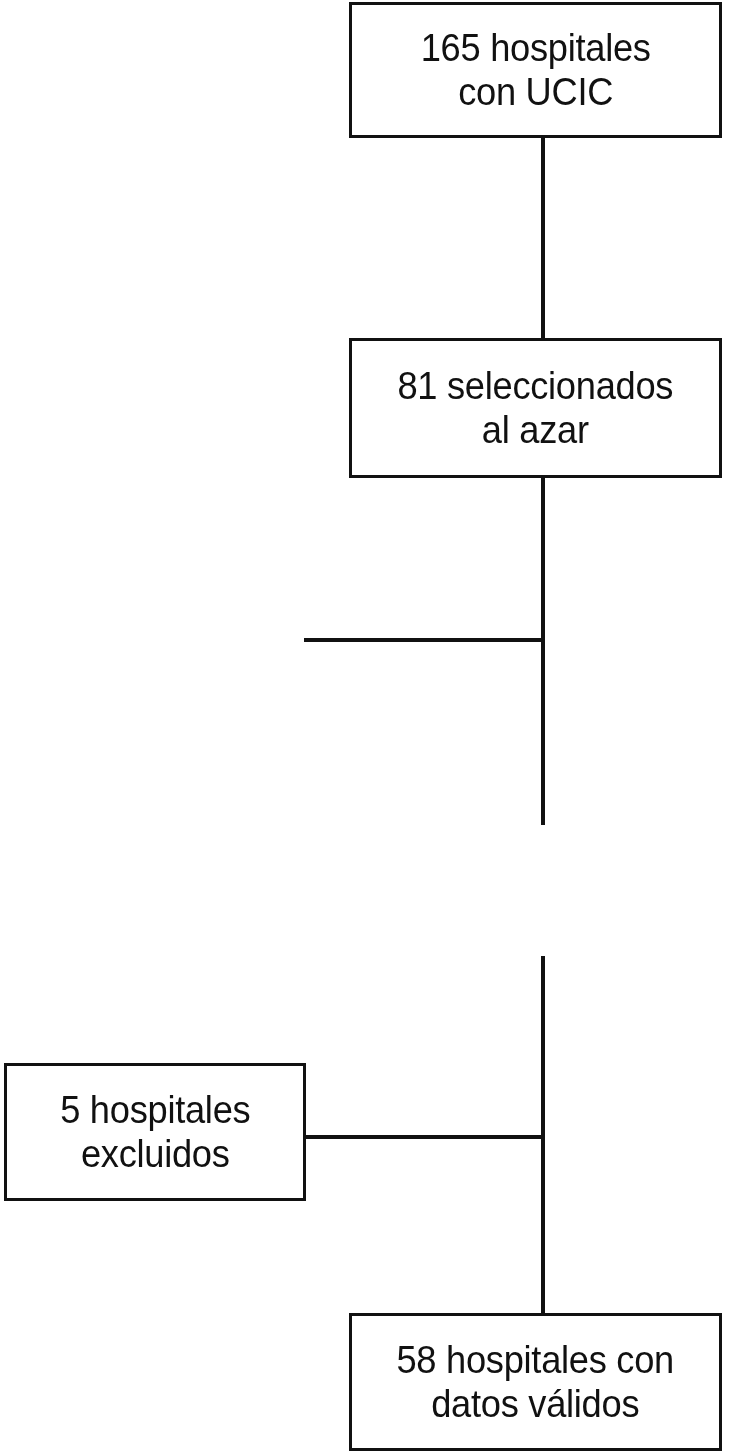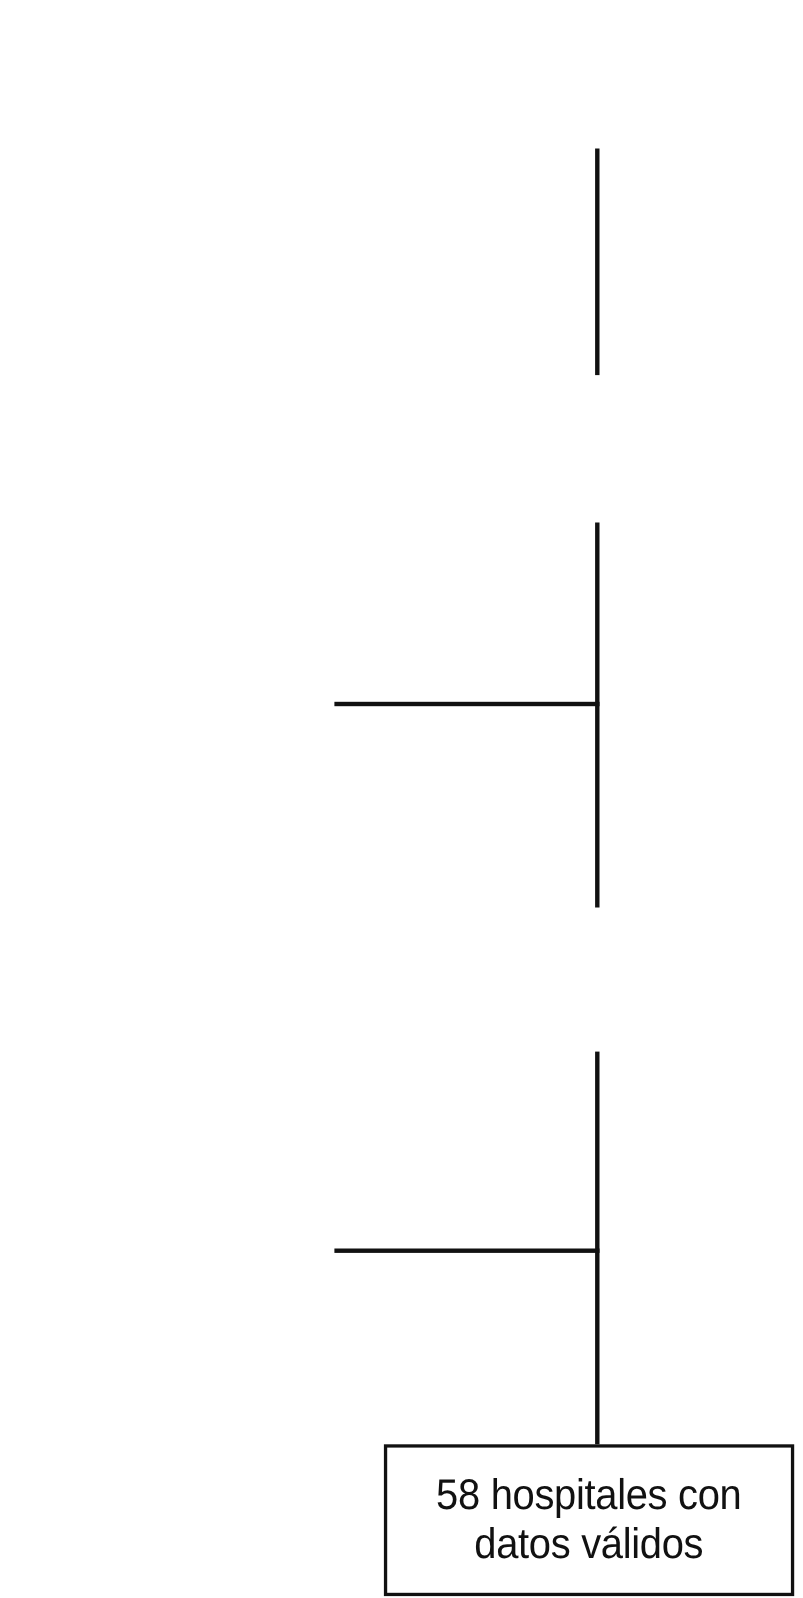--- a/index.html
+++ b/index.html
@@ -59,23 +59,35 @@
   <div class="connector-v" style="left:541px; top:135px; height:206px;"></div>
 
   <div class="connector-v" style="left:541px; top:475px; height:350px;"></div>
 
   <div class="connector-v" style="left:541px; top:956px; height:360px;"></div>
 
   <div class="connector-h" style="left:304px; top:638px; width:241px;"></div>
 
   <div class="connector-h" style="left:304px; top:1135px; width:241px;"></div>
 
+  <div class="node" style="left:349px; top:2px; width:373px; height:136px;">
+    <span class="node-label">165 hospitales
+con UCIC</span>
+  </div>
+
+  <div class="node" style="left:349px; top:338px; width:373px; height:140px;">
+    <span class="node-label">81 seleccionados
+al azar</span>
+  </div>
 
 
 
-
+  <div class="node" style="left:4px; top:1063px; width:302px; height:138px;">
+    <span class="node-label">5 hospitales
+excluidos</span>
+  </div>
 
   <div class="node" style="left:349px; top:1313px; width:373px; height:138px;">
     <span class="node-label">58 hospitales con
 datos válidos</span>
   </div>
 
 </div>
 
 </body></html>

